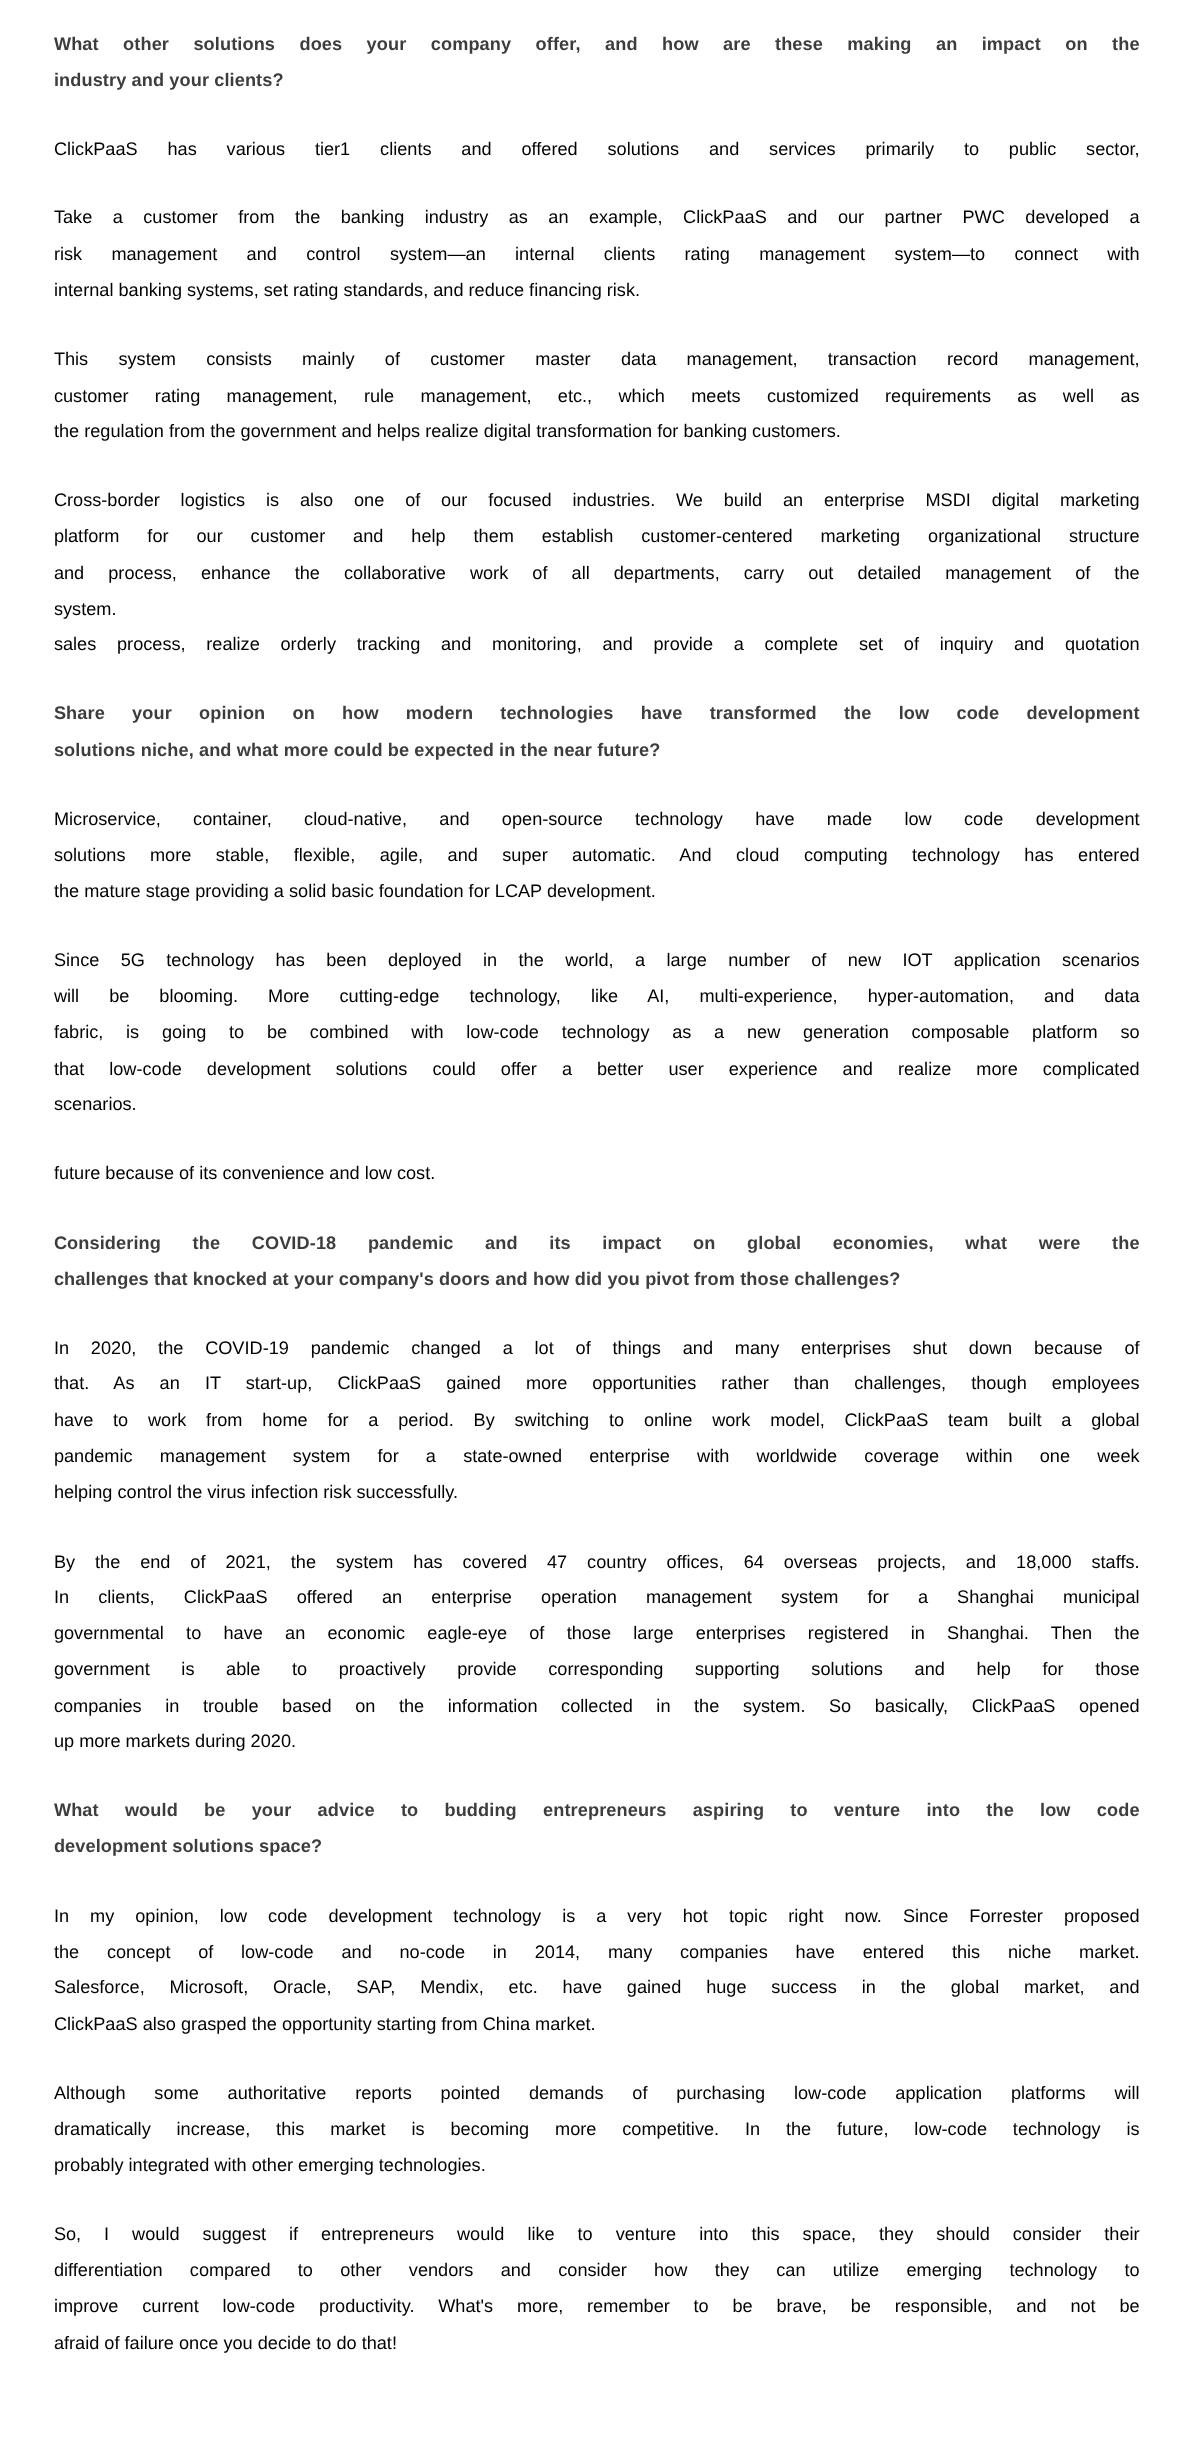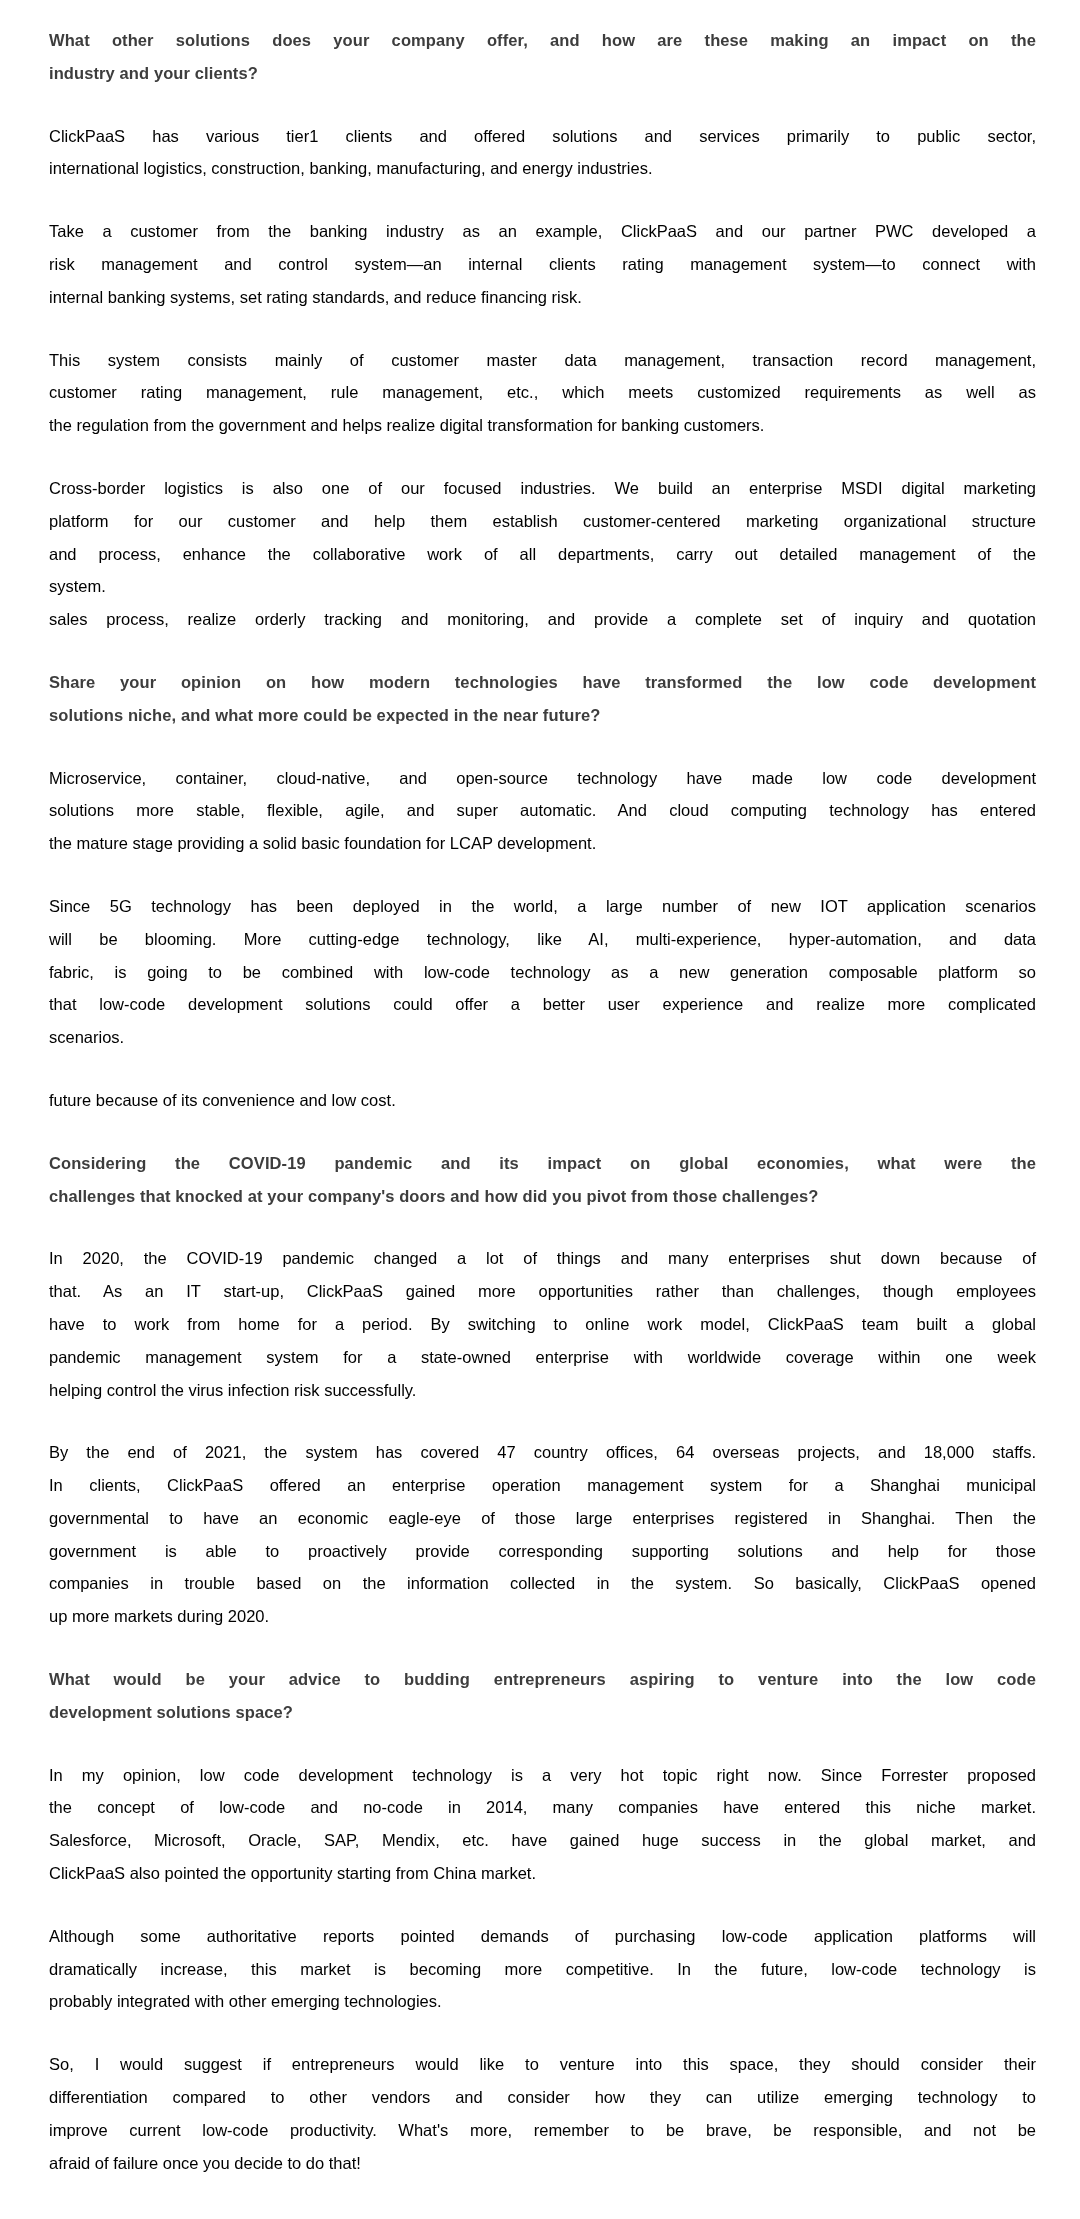--- a/index.html
+++ b/index.html
@@ -46,21 +46,20 @@
 </head>
 <body>
 
 <main class="article">
     <h2 class="block question">
       <span class="ln">What other solutions does your company offer, and how are these making an impact on the</span>
       <span class="ln last">industry and your clients?</span>
     </h2>
     <p class="block paragraph">
       <span class="ln">ClickPaaS has various tier1 clients and offered solutions and services primarily to public sector,</span>
-      <span class="ln last">international logistics, construction, banking, manufacturing, and energy industries.</span>
     </p>
     <p class="block paragraph">
       <span class="ln">Take a customer from the banking industry as an example, ClickPaaS and our partner PWC developed a</span>
       <span class="ln">risk management and control system—an internal clients rating management system—to connect with</span>
       <span class="ln last">internal banking systems, set rating standards, and reduce financing risk.</span>
     </p>
     <p class="block paragraph">
       <span class="ln">This system consists mainly of customer master data management, transaction record management,</span>
       <span class="ln">customer rating management, rule management, etc., which meets customized requirements as well as</span>
       <span class="ln last">the regulation from the government and helps realize digital transformation for banking customers.</span>
@@ -85,21 +84,21 @@
       <span class="ln">Since 5G technology has been deployed in the world, a large number of new IOT application scenarios</span>
       <span class="ln">will be blooming. More cutting-edge technology, like AI, multi-experience, hyper-automation, and data</span>
       <span class="ln">fabric, is going to be combined with low-code technology as a new generation composable platform so</span>
       <span class="ln">that low-code development solutions could offer a better user experience and realize more complicated</span>
       <span class="ln last">scenarios.</span>
     </p>
     <p class="block paragraph">
       <span class="ln last">future because of its convenience and low cost.</span>
     </p>
     <h2 class="block question">
-      <span class="ln">Considering the COVID-19 pandemic and its impact on global economies, what were the</span>
+      <span class="ln">Considering the COVID-18 pandemic and its impact on global economies, what were the</span>
       <span class="ln last">challenges that knocked at your company's doors and how did you pivot from those challenges?</span>
     </h2>
     <p class="block paragraph">
       <span class="ln">In 2020, the COVID-19 pandemic changed a lot of things and many enterprises shut down because of</span>
       <span class="ln">that. As an IT start-up, ClickPaaS gained more opportunities rather than challenges, though employees</span>
       <span class="ln">have to work from home for a period. By switching to online work model, ClickPaaS team built a global</span>
       <span class="ln">pandemic management system for a state-owned enterprise with worldwide coverage within one week</span>
       <span class="ln last">helping control the virus infection risk successfully.</span>
     </p>
     <p class="block paragraph">
@@ -111,21 +110,21 @@
       <span class="ln last">up more markets during 2020.</span>
     </p>
     <h2 class="block question">
       <span class="ln">What would be your advice to budding entrepreneurs aspiring to venture into the low code</span>
       <span class="ln last">development solutions space?</span>
     </h2>
     <p class="block paragraph">
       <span class="ln">In my opinion, low code development technology is a very hot topic right now. Since Forrester proposed</span>
       <span class="ln">the concept of low-code and no-code in 2014, many companies have entered this niche market.</span>
       <span class="ln">Salesforce, Microsoft, Oracle, SAP, Mendix, etc. have gained huge success in the global market, and</span>
-      <span class="ln last">ClickPaaS also pointed the opportunity starting from China market.</span>
+      <span class="ln last">ClickPaaS also grasped the opportunity starting from China market.</span>
     </p>
     <p class="block paragraph">
       <span class="ln">Although some authoritative reports pointed demands of purchasing low-code application platforms will</span>
       <span class="ln">dramatically increase, this market is becoming more competitive. In the future, low-code technology is</span>
       <span class="ln last">probably integrated with other emerging technologies.</span>
     </p>
     <p class="block paragraph">
       <span class="ln">So, I would suggest if entrepreneurs would like to venture into this space, they should consider their</span>
       <span class="ln">differentiation compared to other vendors and consider how they can utilize emerging technology to</span>
       <span class="ln">improve current low-code productivity. What's more, remember to be brave, be responsible, and not be</span>

